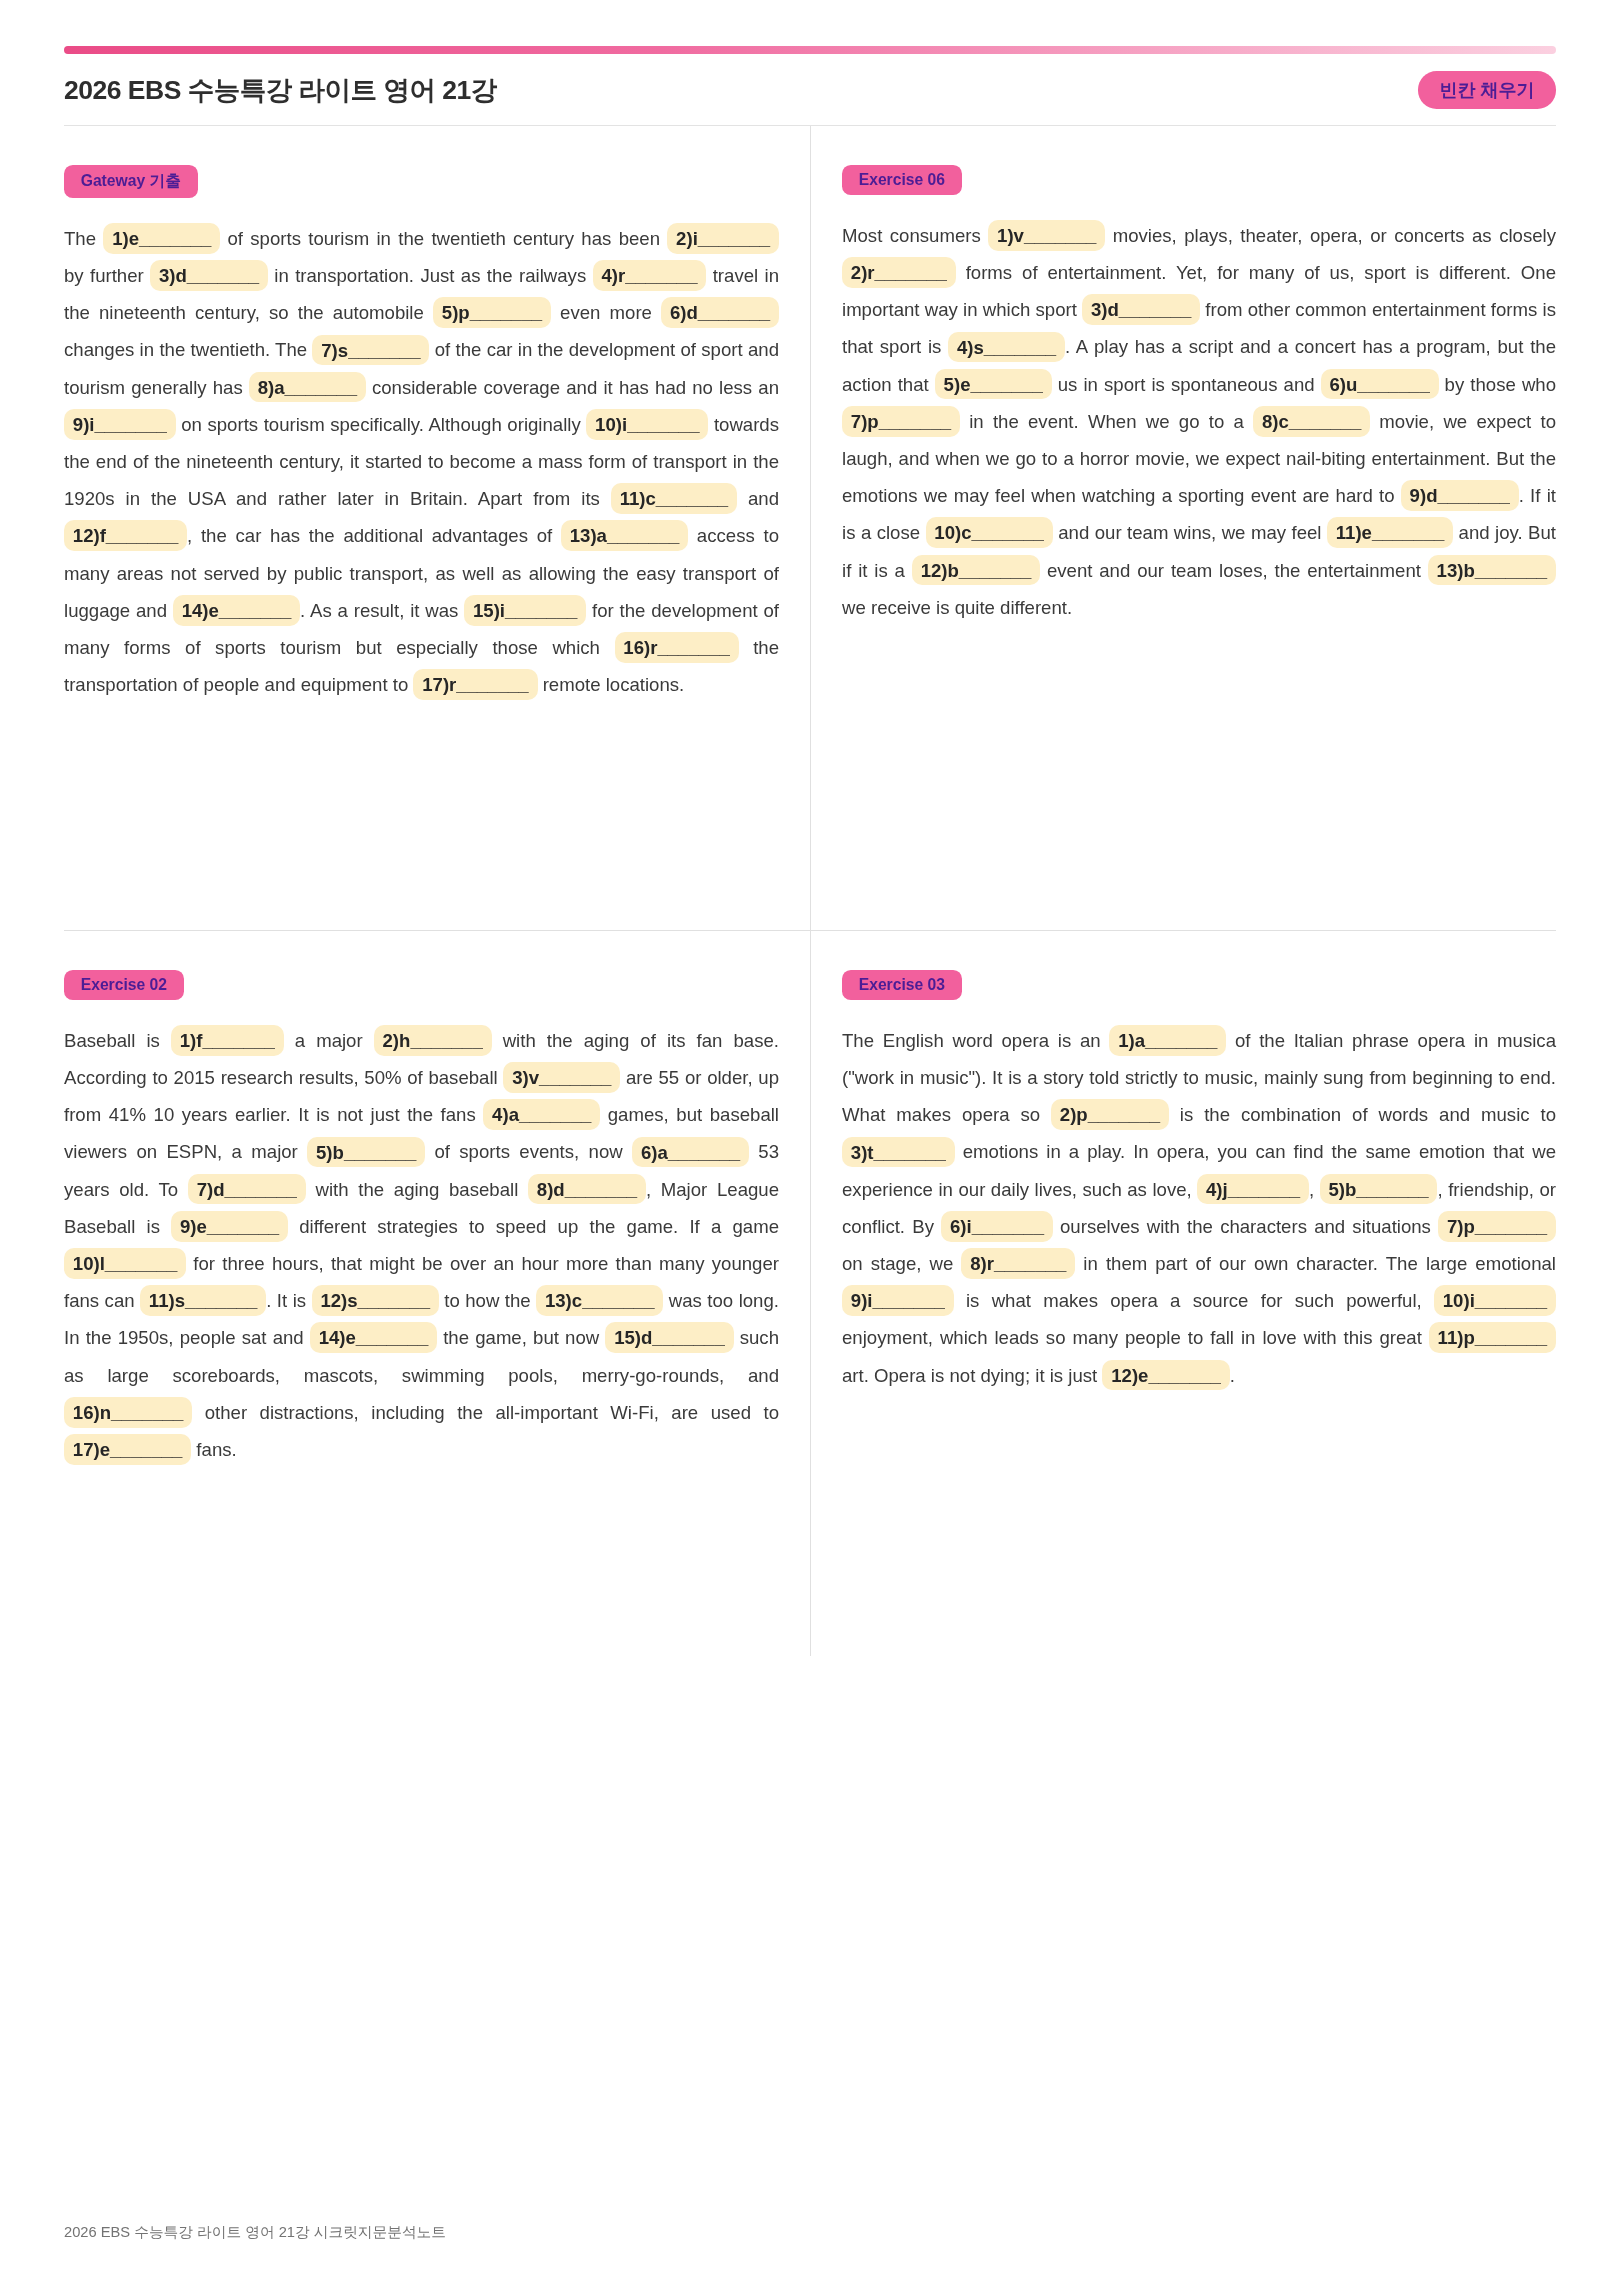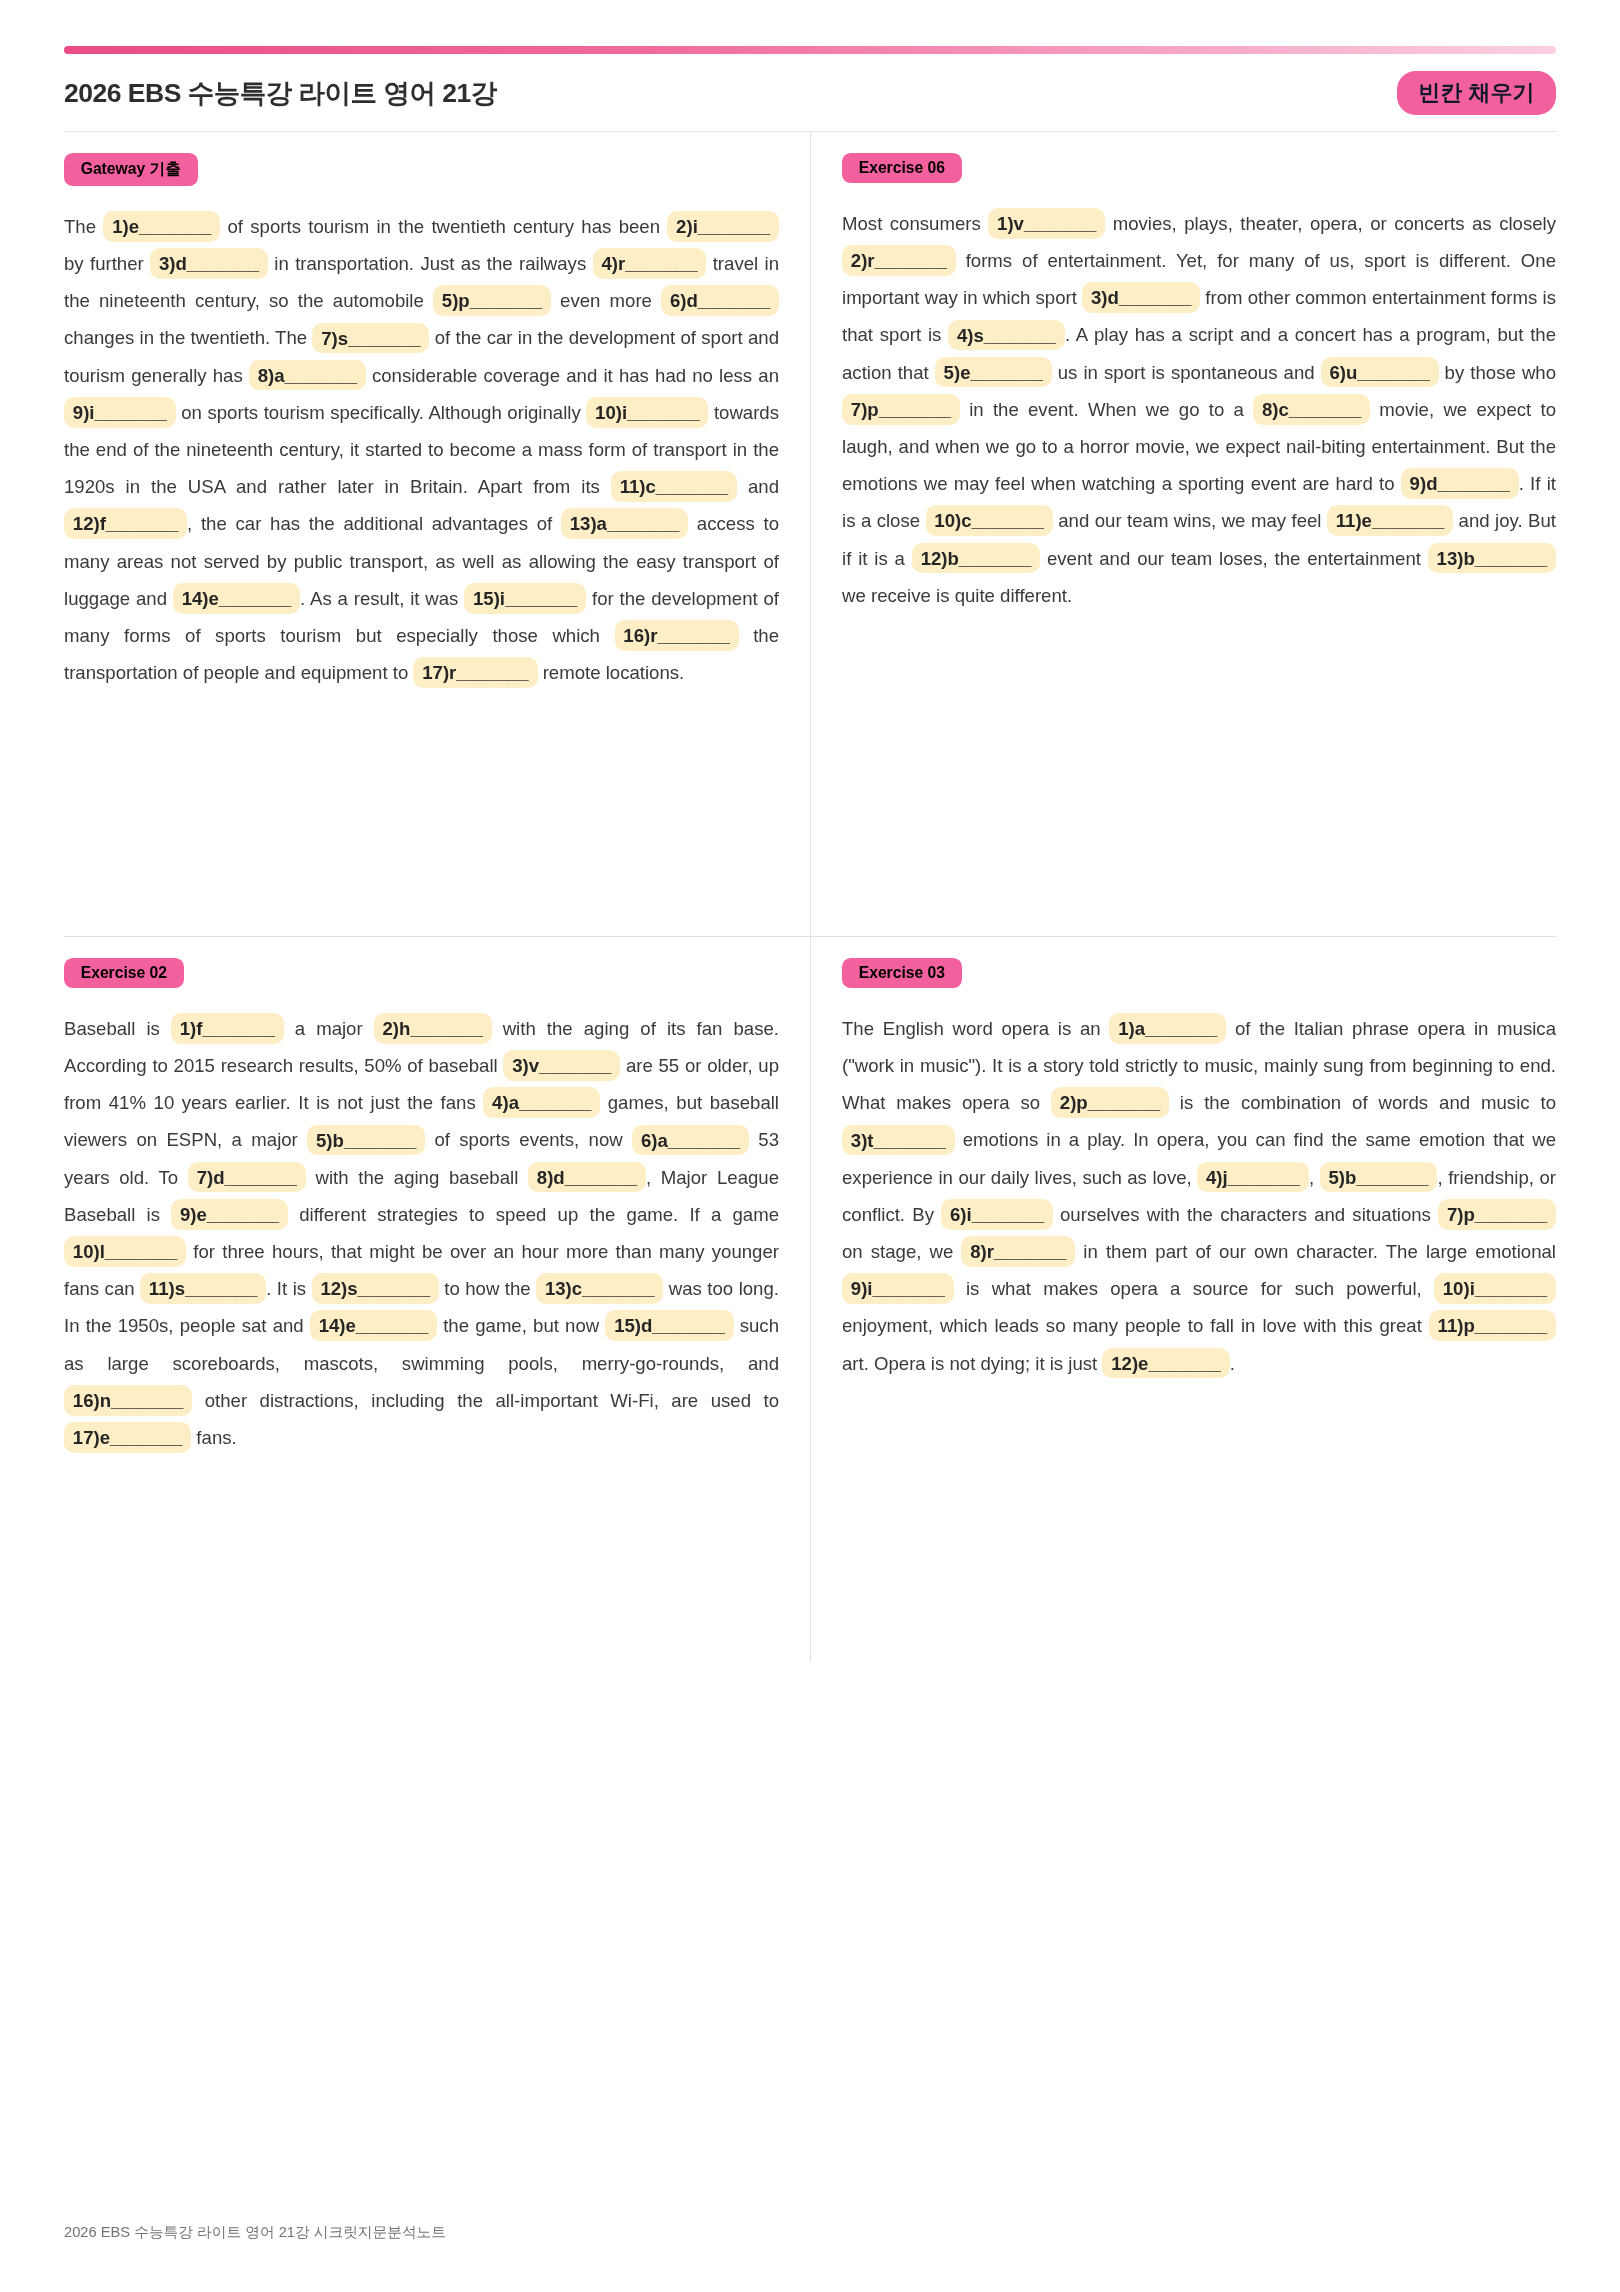--- a/index.html
+++ b/index.html
@@ -10,32 +10,32 @@
     color:#3a3a3a;
   }
   .page { position:absolute; inset:0; padding:46px 64px 0 64px; }
 
   .top-bar { height:7.8px; border-radius:3.9px;
     background:linear-gradient(90deg, var(--bar-start,#ea4c87) 0%, #f06ba0 40%, var(--bar-end,#fbd0e0) 100%); }
 
   .header-row { display:flex; align-items:center; justify-content:space-between;
     margin-top:17.6px; padding-bottom:15.7px; border-bottom:1px solid #e3e3e3; }
   h1 { font-size:26.5px; font-weight:bold; color:#2e2e2e; letter-spacing:-0.5px; }
-  .pill { background:var(--accent,#f2609d); color:#0f172a; font-size:22px; font-weight:bold;
+  .pill { background:var(--accent,#f2609d); color:#4c1d95; font-size:18px; font-weight:bold;
     padding:6.9px 21.6px; border-radius:18.6px; white-space:nowrap; }
 
   .grid { display:grid; grid-template-columns:1fr 1fr; }
   .grid.row-2 { border-top:1px solid #e0e0e0; }
   .cell { padding:21.6px 31px 29px 0; }
   .cell.right { padding:21.6px 0 29px 31px; border-left:1px solid #e0e0e0; }
   .row-1 .cell { min-height:804px; }
   .row-2 .cell { min-height:725px; }
 
-  .section-badge { display:inline-block; background:var(--accent,#f2609d); color:#000000;
-    font-weight:bold; font-size:15.7px; padding:5.9px 16.7px; border-radius:8.8px; margin-bottom:21.6px; }
+  .section-badge { display:inline-block; background:var(--accent,#f2609d); color:#4c1d95;
+    font-weight:bold; font-size:15.7px; padding:5.9px 16.7px; border-radius:8.8px; margin-bottom:21.6px;margin-top:18px; }
 
   .passage { font-size:18.6px; line-height:2.0; text-align:justify; color:#3a3a3a; }
   .blank { background:var(--highlight,#fdeec6); border-radius:10px; padding:4.9px 8.8px;
     font-weight:bold; color:#262626; white-space:nowrap; }
 
   .footer { position:absolute; left:64px; bottom:51px; font-size:14.7px; color:#737373; }
 </style>
 </head>
 <body>
 

